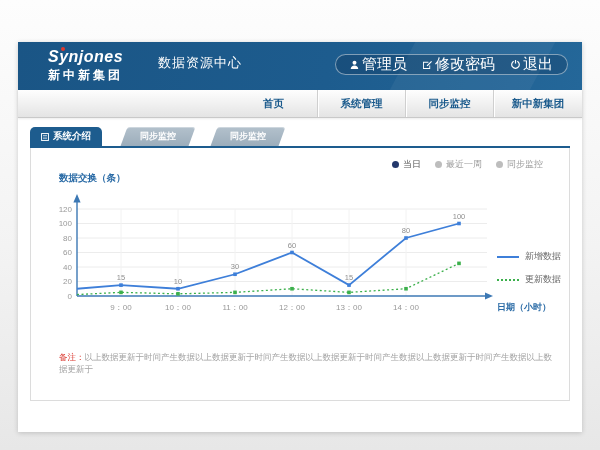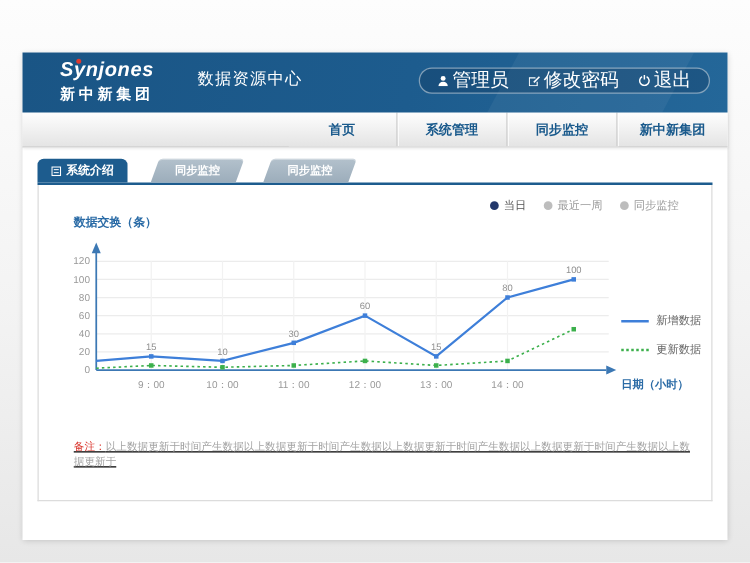--- a/index.html
+++ b/index.html
@@ -54,21 +54,21 @@
   .radio-opt { display:flex; align-items:center; gap:4px; cursor:pointer; font-size:9px; color:#9a9a9a; }
   .radio-dot { width:7px; height:7px; border-radius:50%; background:#bdbdbd; }
   .radio-opt.selected { color:#555; }
   .radio-opt.selected .radio-dot { background:#23386b; }
   .ylabel { position:absolute; left:28px; top:24px; font-size:9.5px; font-weight:bold; color:#2a6ba6; }
   #chart-svg { position:absolute; left:8px; top:38px; }
   .legend { position:absolute; right:8px; top:86px; display:flex; flex-direction:column; gap:10px;margin-top:16px; }
   .legend-row { display:flex; align-items:center; gap:6px; }
   .legend-swatch { width:22px; height:0; border-top-width:2px; }
   .legend-label { font-size:9px; color:#666; }
-  .note { position:absolute; left:28px; top:204px; font-size:8.5px; line-height:1.4; width:500px;text-decoration:underline; }
+  .note { position:absolute; left:28px; top:204px; font-size:8.5px; line-height:1.4; width:500px; }
   .note-prefix { color:#d9342b; }
   .note-text { color:#a3a3a3; }
 </style>
 </head>
 <body>
 
 <div class="page">
 
   <div class="header">
     <div class="sheen"></div>

